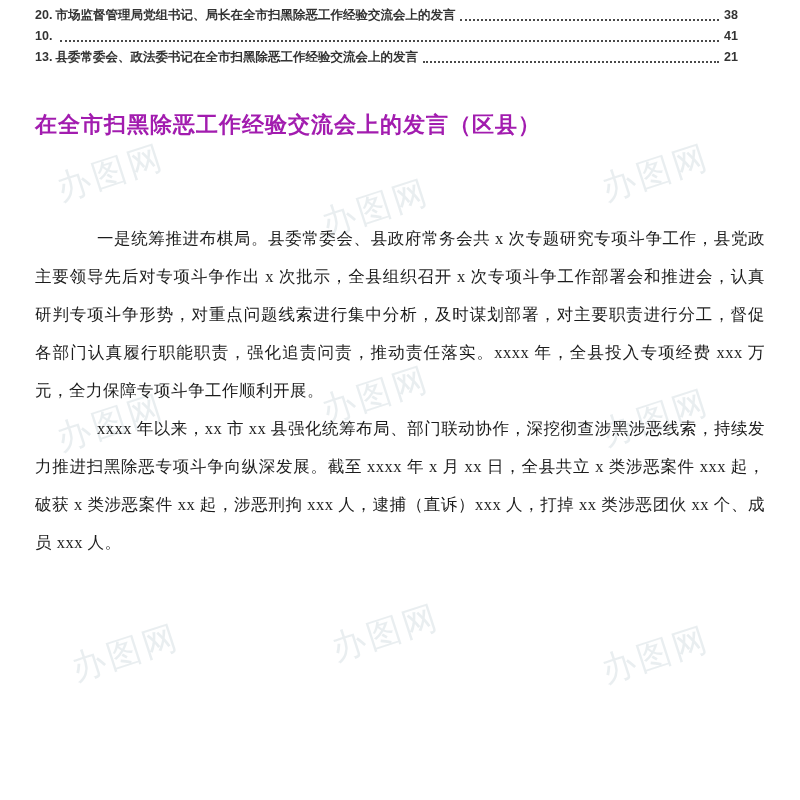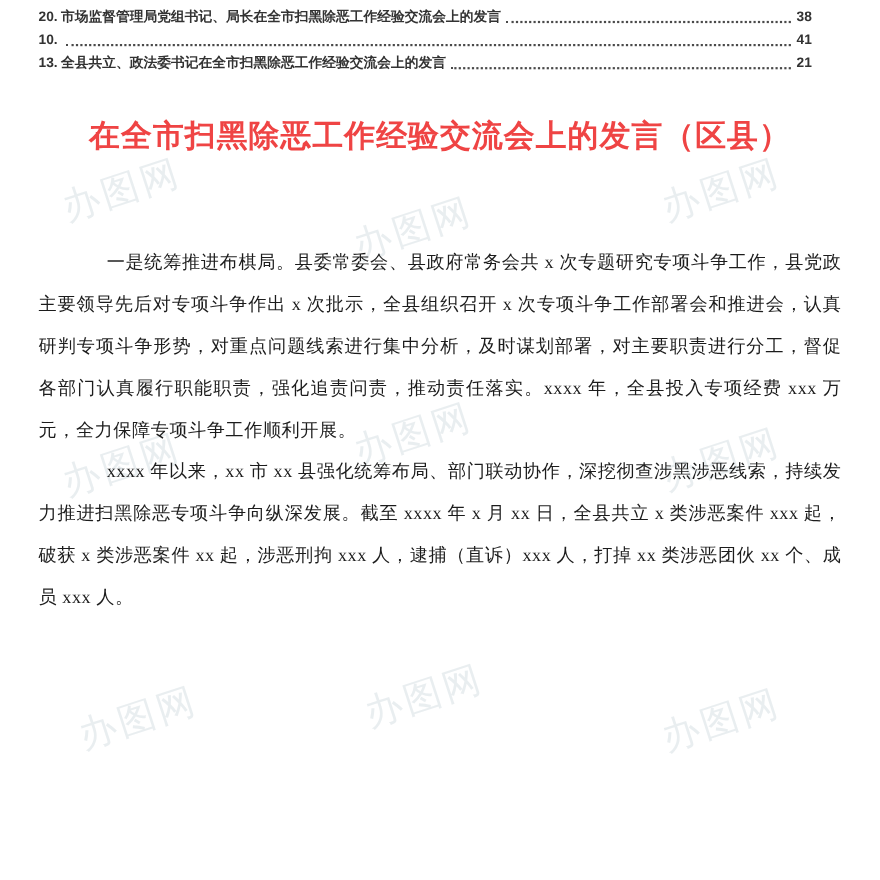--- a/index.html
+++ b/index.html
@@ -78,25 +78,24 @@
     bottom: 5px;
     border-bottom: 2px dotted #4a4a4a;
   }
   .toc-page { white-space: nowrap; }
 
   
   .doc-title {
     position: relative;
     z-index: 1;
     margin: 42px 0 0 0;
-    text-align: center;
-    font-size: 28px;
+    font-size: 22px;
     line-height: 30px;
     font-weight: bold;
-    color: #ef4444;
+    color: #a21caf;
     letter-spacing: 1px;
   }
   .doc-body {
     position: relative;
     z-index: 1;
     margin-top: 80px;
     font-size: 16.5px;
     text-align: justify;
     color: #1c1c1c;
   }
@@ -135,21 +134,21 @@
     </div>
 
     <div class="toc-row">
       <span class="toc-num">10.</span>
       <span class="leader"></span>
       <span class="toc-page">41</span>
     </div>
 
     <div class="toc-row">
       <span class="toc-num">13.</span>
-      <span class="toc-text">全县共立、政法委书记在全市扫黑除恶工作经验交流会上的发言</span>
+      <span class="toc-text">县委常委会、政法委书记在全市扫黑除恶工作经验交流会上的发言</span>
       <span class="leader"></span>
       <span class="toc-page">21</span>
     </div>
 
   </div>
 
   <h1 class="doc-title">在全市扫黑除恶工作经验交流会上的发言（区县）</h1>
 
   <div class="doc-body">
     <p>一是统筹推进布棋局。县委常委会、县政府常务会共 x 次专题研究专项斗争工作，县党政主要领导先后对专项斗争作出 x 次批示，全县组织召开 x 次专项斗争工作部署会和推进会，认真研判专项斗争形势，对重点问题线索进行集中分析，及时谋划部署，对主要职责进行分工，督促各部门认真履行职能职责，强化追责问责，推动责任落实。xxxx 年，全县投入专项经费 xxx 万元，全力保障专项斗争工作顺利开展。</p>

